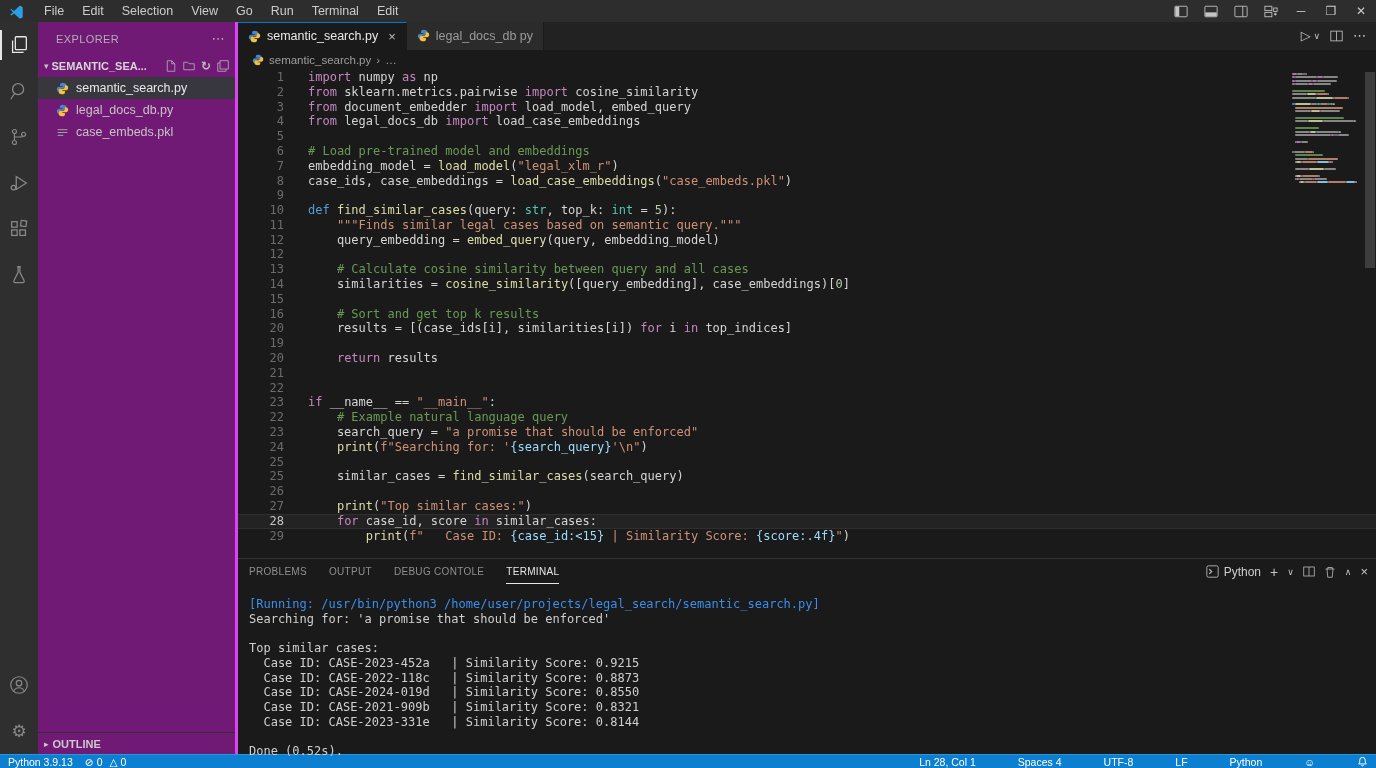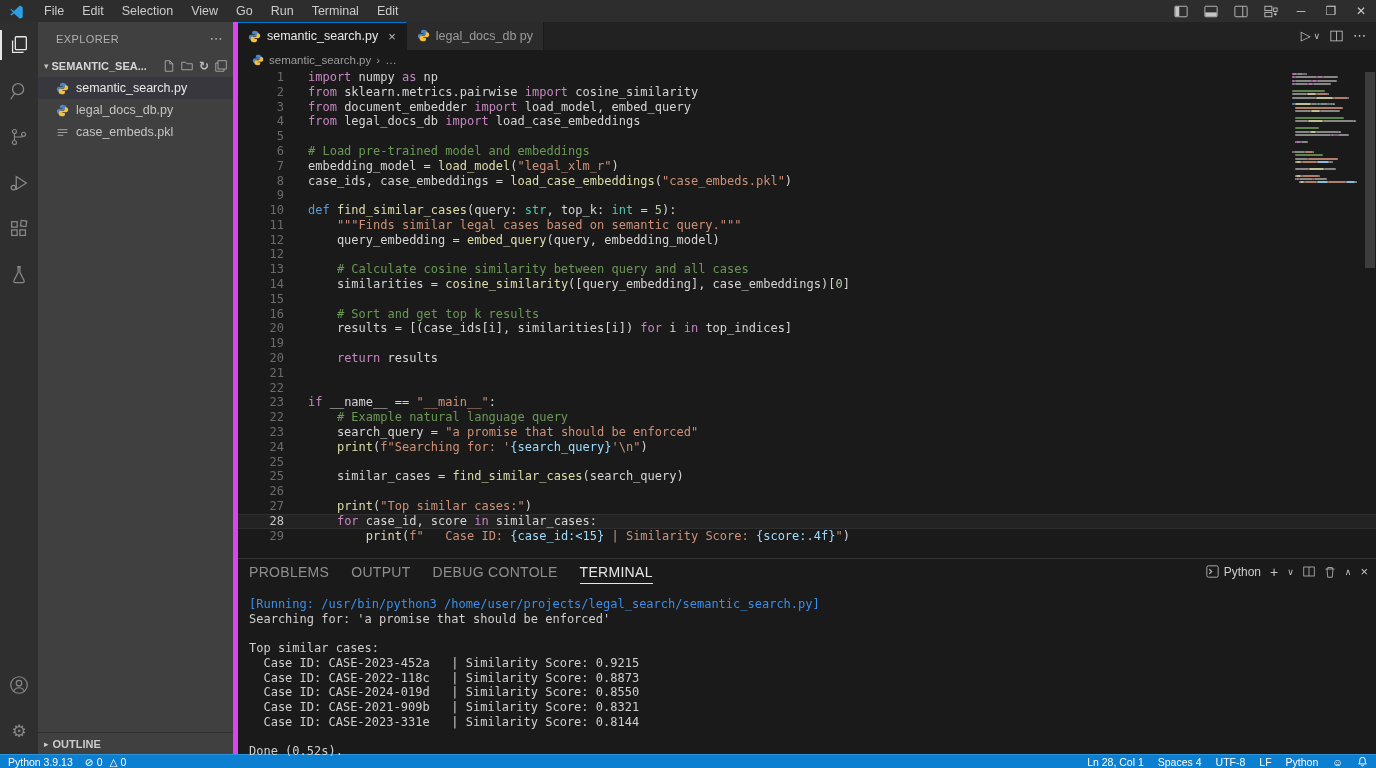--- a/index.html
+++ b/index.html
@@ -20,21 +20,21 @@
   .main { display:flex; height:732px; }
 
   .activitybar { width:38px; background:#2f2f30; display:flex; flex-direction:column; align-items:center; }
   .act-icon { width:38px; height:46px; display:flex; align-items:center; justify-content:center; color:#888889; position:relative; }
   .act-icon.active { color:#e7e7e7; }
   .act-icon.active::before { content:""; position:absolute; left:0; top:8px; bottom:8px; width:2px; background:#e7e7e7; }
   .act-bottom { margin-top:auto; display:flex; flex-direction:column; align-items:center; }
   .gear-glyph { font-size:17px; color:#888889; }
 
   
-  .sidebar { width:200px; background:#404040; display:flex; flex-direction:column; color:#bfbfbf; border-right:5px solid #d946ef; }
+  .sidebar { width:200px; background:#701a75; display:flex; flex-direction:column; color:#bfbfbf; border-right:3px solid #d946ef; }
   .sb-header { height:33px; display:flex; align-items:center; padding:0 10px 0 18px; font-size:11px; letter-spacing:.4px; color:#b0b0b0; }
   .sb-header .more { margin-left:auto; color:#b0b0b0; font-size:13px; }
   .sb-section { height:22px; display:flex; align-items:center; padding:0 6px 0 4px; font-size:11px; font-weight:bold; color:#d6d6d6; }
   .sb-section .chev { font-size:9px; margin:0 3px 0 2px; color:#c0c0c0; }
   .sb-actions { margin-left:auto; display:flex; gap:6px; align-items:center; color:#bdbdbd; }
   .sb-actions span { font-size:12px; line-height:1; }
   .file-row { height:22px; display:flex; align-items:center; padding-left:18px; font-size:12.5px; color:#c4c4c4; gap:6px; cursor:default; }
   .file-row.selected { background:#37373d; color:#e8e8e8; }
   .file-row .ficon { width:14px; display:flex; }
   .sb-fill { flex:1; }
@@ -64,32 +64,32 @@
   .tk-com{color:#6a9955}.tk-typ{color:#4ec9b0}.tk-num{color:#b5cea8}.tk-c0{color:#d4d4d4}.tk-var{color:#9cdcfe}
 
   .minimap { position:absolute; top:3px; right:16px; width:68px; }
   .mm-row { height:2px; margin-bottom:1.4px; display:flex; }
   .mm-row i { display:block; height:2px; border-radius:1px; opacity:.85; }
   .scrollbar-thumb { position:absolute; top:2px; right:1px; width:10px; height:196px; background:rgba(130,130,130,.35); }
 
   
   .panel { height:196px; border-top:1px solid #333334; display:flex; flex-direction:column; background:#1a1a1a; }
   .panel-header { height:25px; display:flex; align-items:center; padding:0 8px 0 11px; }
-  .panel-tab { font-size:14px; letter-spacing:.3px; color:#8f8f8f; margin-right:22px; height:25px; display:flex; align-items:center; cursor:default; }
+  .panel-tab { font-size:10px; letter-spacing:.3px; color:#8f8f8f; margin-right:22px; height:25px; display:flex; align-items:center; cursor:default; }
   .panel-tab.active { color:#e7e7e7; box-shadow:inset 0 -1px 0 #e7e7e7; }
   .panel-fill { flex:1; }
   .panel-right { display:flex; align-items:center; gap:9px; color:#c5c5c5; font-size:12px; }
   .panel-right .shell { display:flex; align-items:center; gap:5px; font-size:12px; color:#cccccc; }
   .terminal { flex:1; padding:13px 0 0 11px; font-size:12px; line-height:14.7px; color:#cfcfcf; white-space:pre; }
   .t-blue { color:#3b8eea; }
 
   
   .statusbar { height:14px; background:#0d7fd0; border-top:1px solid #2b96dd; color:#ffffff; display:flex; align-items:center; font-size:10.5px; padding:0 8px; }
   .sb-item { margin-right:12px; display:flex; align-items:center; gap:3px; }
-  .statusbar .right { margin-left:auto; display:flex; align-items:flex-start; }
+  .statusbar .right { margin-left:auto; display:flex; align-items:flex-start;gap:28px; }
   .statusbar .right .sb-item { margin-right:0; margin-left:14px; }
   svg { display:block; }
 </style>
 </head>
 <body>
 
 <div class="titlebar">
   <span class="vscode-logo">
     <svg width="15" height="15" viewBox="0 0 24 24">
         <path fill="#2b9fe3" d="M17.5 2.5 8 11 3.8 7.8 2 8.8l4.6 4.2L2 17.2l1.8 1L8 15l9.5 8.5L22 21V5z"></path>

